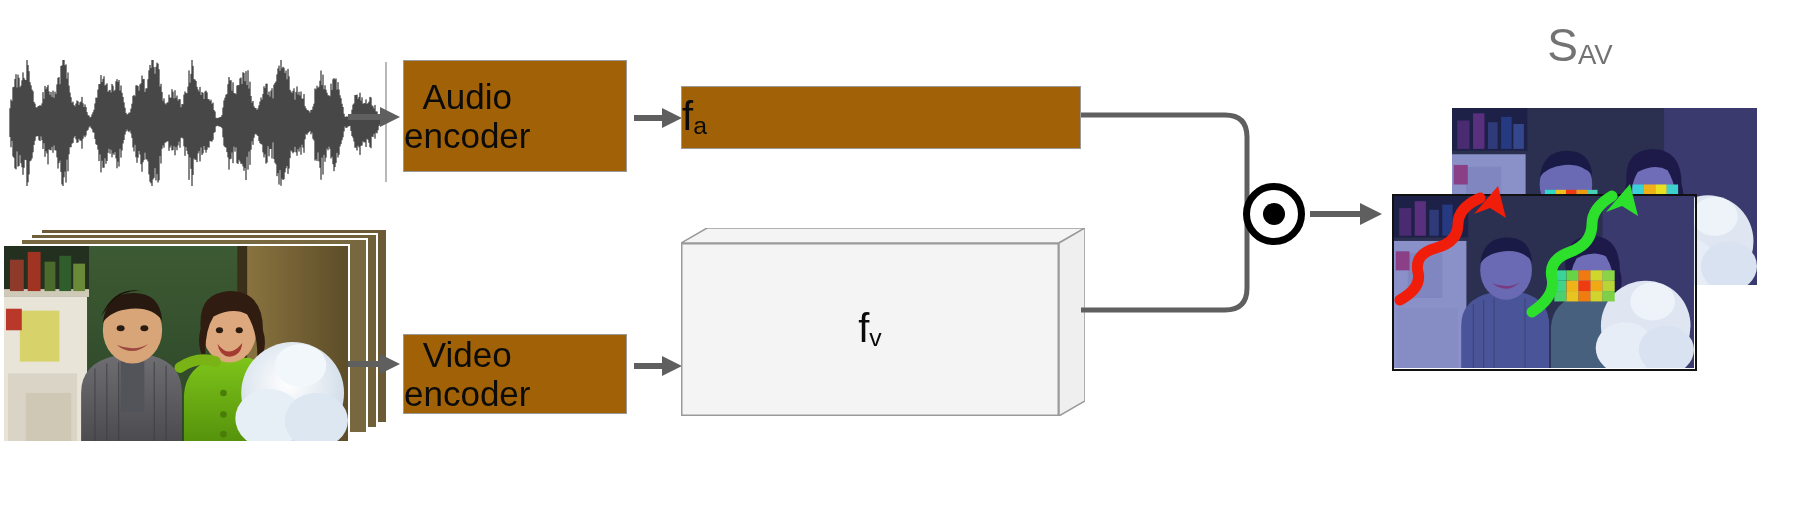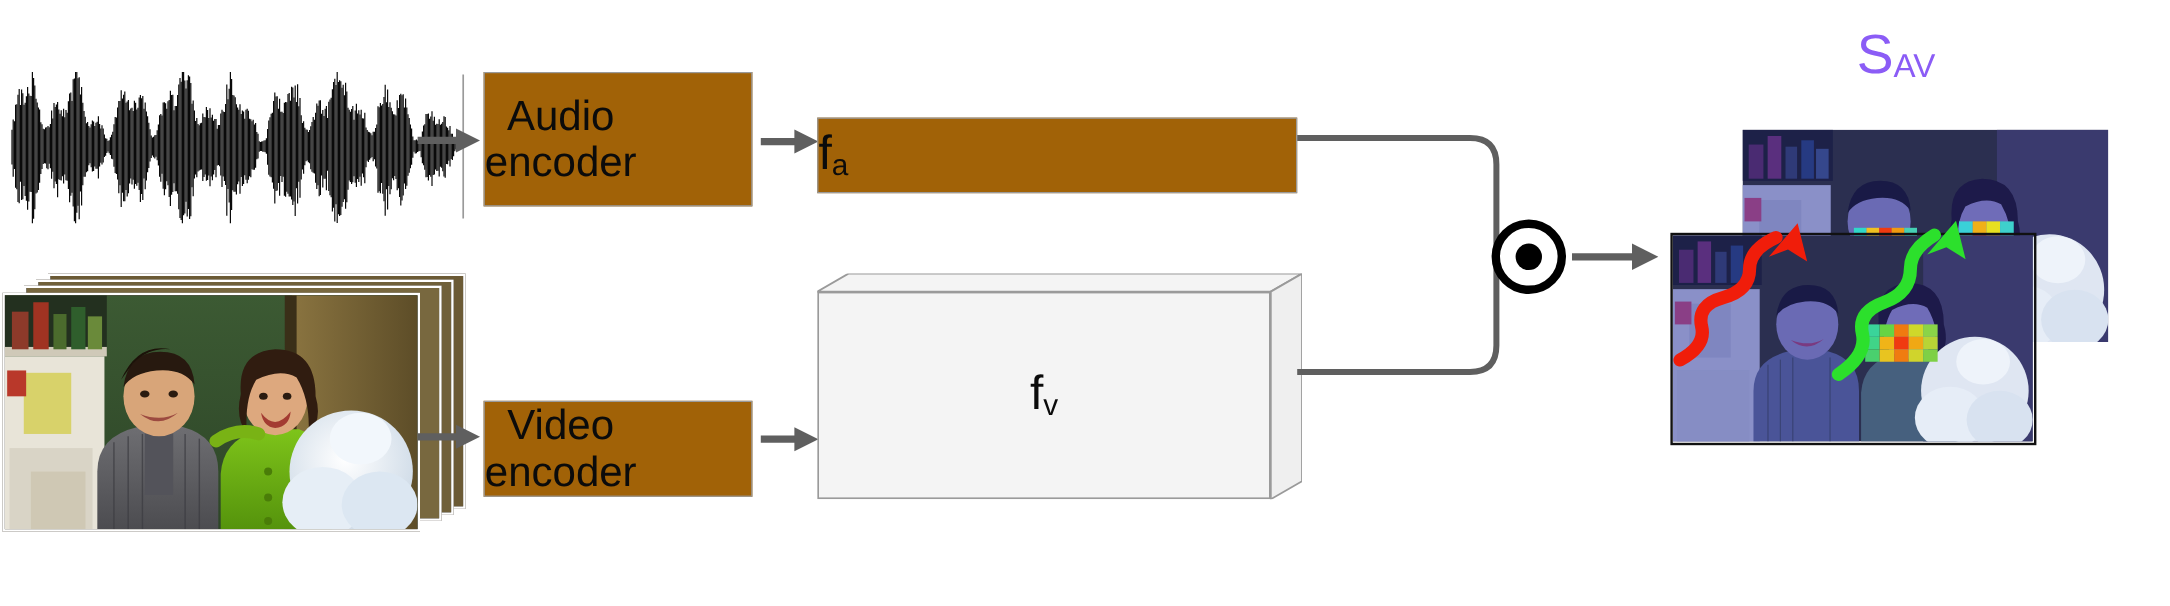--- a/index.html
+++ b/index.html
@@ -43,21 +43,20 @@
   #video-encoder-box {
     left: 403px; top: 334px; width: 224px; height: 80px;
     font-size: 35px;
   }
   .enc-label { display: block; }
 
   
   #fa-box {
     left: 681px; top: 86px; width: 400px; height: 63px;
     font-size: 40px;
-    margin-top: 12px;
   }
   .f-sym { font-size: 40px; letter-spacing: 0; }
   .f-sym sub { font-size: 0.62em; vertical-align: -0.18em; letter-spacing: 0; }
 
   
   #fv-wrap { left: 681px; top: 228px; width: 404px; height: 188px; border-radius: 11px; }
   #fv-3d { position: absolute; left: 0; top: 0; width: 404px; height: 188px; }
   #fv-label {
     position: absolute; left: 0; top: 15px; width: 378px; height: 173px;
     display: flex; align-items: center; justify-content: center;
@@ -77,21 +76,21 @@
     background: #ffffff;
     display: flex; align-items: center; justify-content: center;
   }
   #dot-op-center {
     width: 22px; height: 22px; border-radius: 50%; background: #000000;
   }
 
   
   #sav-title {
     left: 1490px; top: 18px; width: 180px;
-    font-size: 46px; color: #8b5cf6; text-align: center;
+    font-size: 46px; color: #737373; text-align: center;
   }
   #sav-title sub { font-size: 0.60em; vertical-align: -0.12em; }
 
   
   #frame-stack { left: 2px; top: 228px; width: 396px; height: 215px; }
   .film-frame {
     position: absolute;
     border: 2.5px solid #ffffff;
     box-sizing: border-box;
     overflow: hidden;

